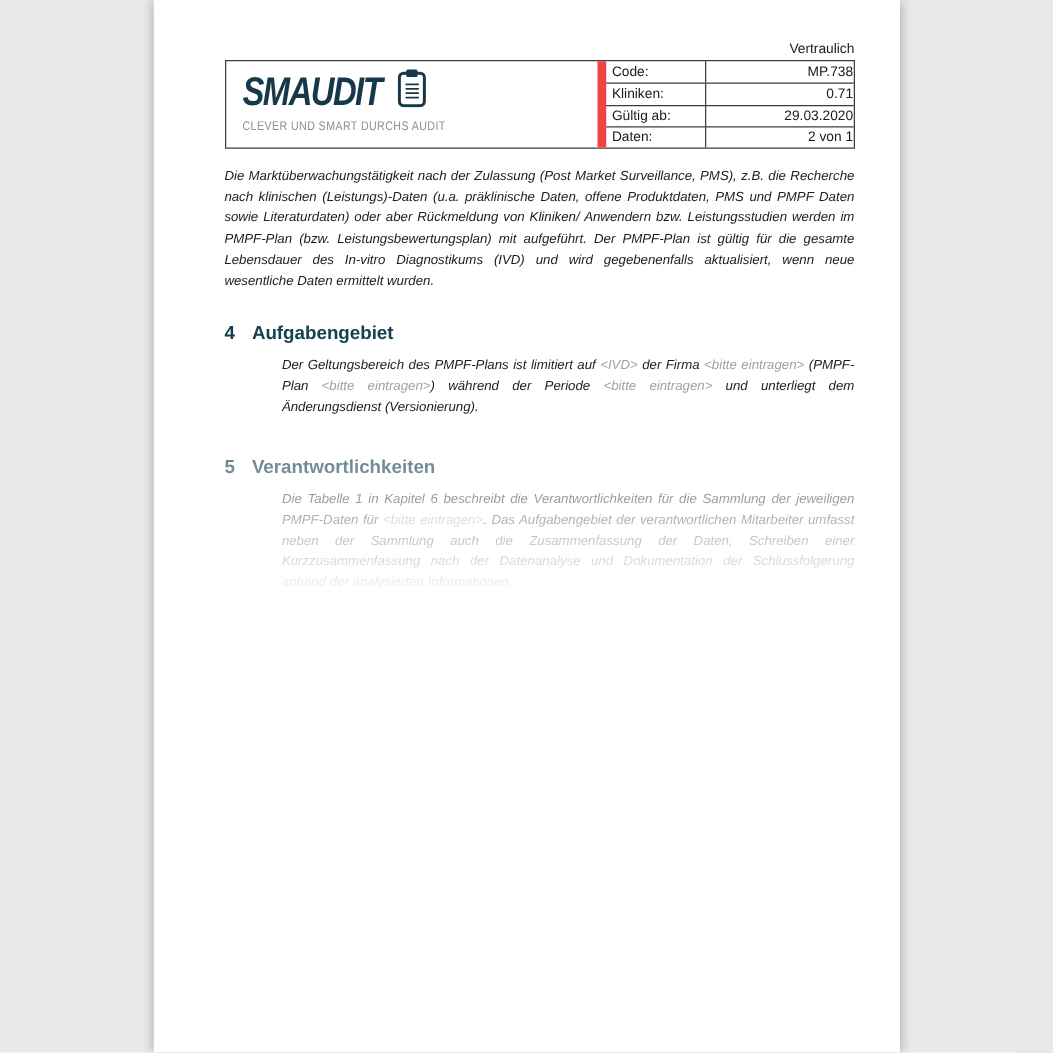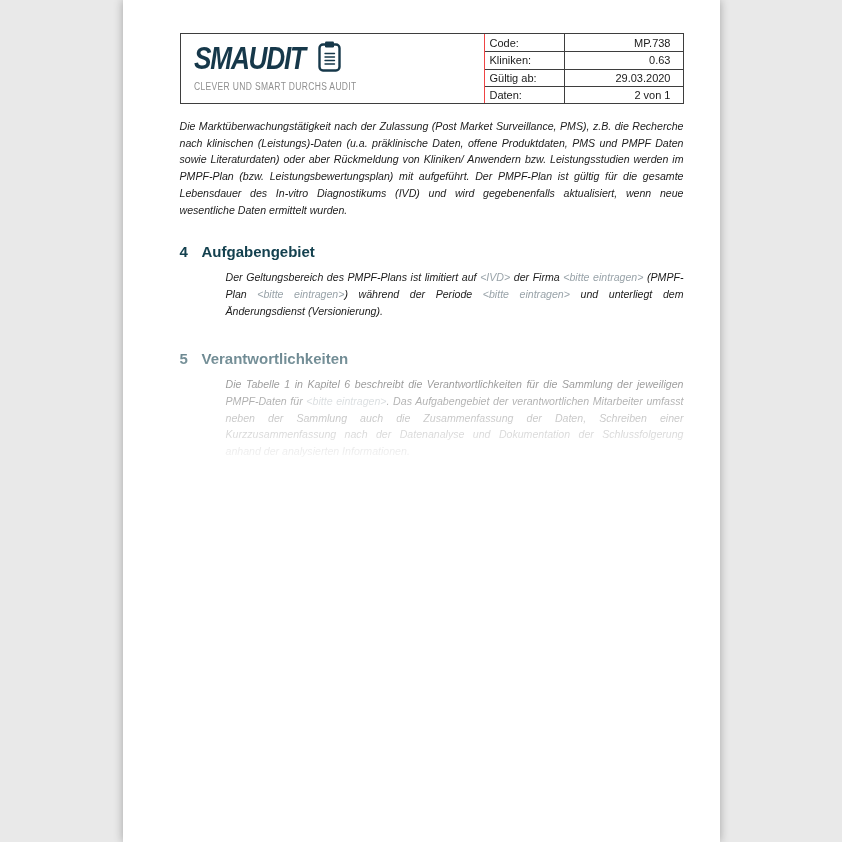--- a/index.html
+++ b/index.html
@@ -74,36 +74,36 @@
     transform-origin: left center;
     white-space: nowrap;
     margin-top: 3px;
   }
   .meta-grid {
     width: 198px;
     flex: 0 0 198px;
     display: grid;
     grid-template-columns: 79px 119px;
     grid-auto-rows: 1fr;
-    border-left: 1px solid #ef4444;
+    border-left: 7px solid #ef4444;
     font-size: 11px;
     color: #1a1a1a;
   }
   .meta-cell {
     display: flex;
     align-items: center;
     box-sizing: border-box;
     border-top: 1px solid #3e3e3e;
     padding: 0 4px 0 5px;
   }
   .meta-cell.r0 { border-top: none; }
   .meta-cell.value {
     justify-content: flex-end;
     border-left: 1px solid #3e3e3e;
-    padding-right: 12px;
+    padding-right: 0;
   }
   
   .para {
     font-size: 10.6px;
     line-height: 16.7px;
     color: #1c1c1c;
     text-align: justify;
     margin: 0;
     font-style: italic;
   }
@@ -144,20 +144,21 @@
       rgba(255,255,255,0.96) 88%,
       #ffffff 100%);
   }
 </style>
 </head>
 <body>
 
 <div class="page">
   <div class="content">
 
+    <div class="confidential">Vertraulich</div>
 
     <div class="header-box">
       <div class="logo-cell">
         <div class="logo-row">
           <span class="brand">SMAUDIT</span>
           <span class="clipboard-svg">
             <svg width="23" height="31" viewBox="0 0 23 31">
               <rect x="1.5" y="3.5" width="20" height="26" rx="3.5" fill="#ffffff" stroke="#16384a" stroke-width="2.4"></rect>
               <rect x="7" y="0.5" width="9" height="6" rx="1.2" fill="#16384a"></rect>
               <g stroke="#16384a" stroke-width="1.4" stroke-linecap="round">
@@ -169,21 +170,21 @@
             </svg>
           </span>
         </div>
         <div class="tagline">CLEVER UND SMART DURCHS AUDIT</div>
       </div>
 
       <div class="meta-grid">
         <div class="meta-cell r0 label">Code:</div>
         <div class="meta-cell r0 value">MP.738</div>
         <div class="meta-cell label">Kliniken:</div>
-        <div class="meta-cell value">0.63</div>
+        <div class="meta-cell value">0.71</div>
         <div class="meta-cell label">Gültig ab:</div>
         <div class="meta-cell value">29.03.2020</div>
         <div class="meta-cell label">Daten:</div>
         <div class="meta-cell value">2 von 1</div>
       </div>
     </div>
 
     <p class="para intro">Die Marktüberwachungstätigkeit nach der Zulassung (Post Market Surveillance, PMS), z.B. die Recherche nach klinischen (Leistungs)-Daten (u.a. präklinische Daten, offene Produktdaten, PMS und PMPF Daten sowie Literaturdaten) oder aber Rückmeldung von Kliniken/ Anwendern bzw. Leistungsstudien werden im PMPF-Plan (bzw. Leistungsbewertungsplan) mit aufgeführt. Der PMPF-Plan ist gültig für die gesamte Lebensdauer des In-vitro Diagnostikums (IVD) und wird gegebenenfalls aktualisiert, wenn neue wesentliche Daten ermittelt wurden.</p>
 
     <div class="sec4">

